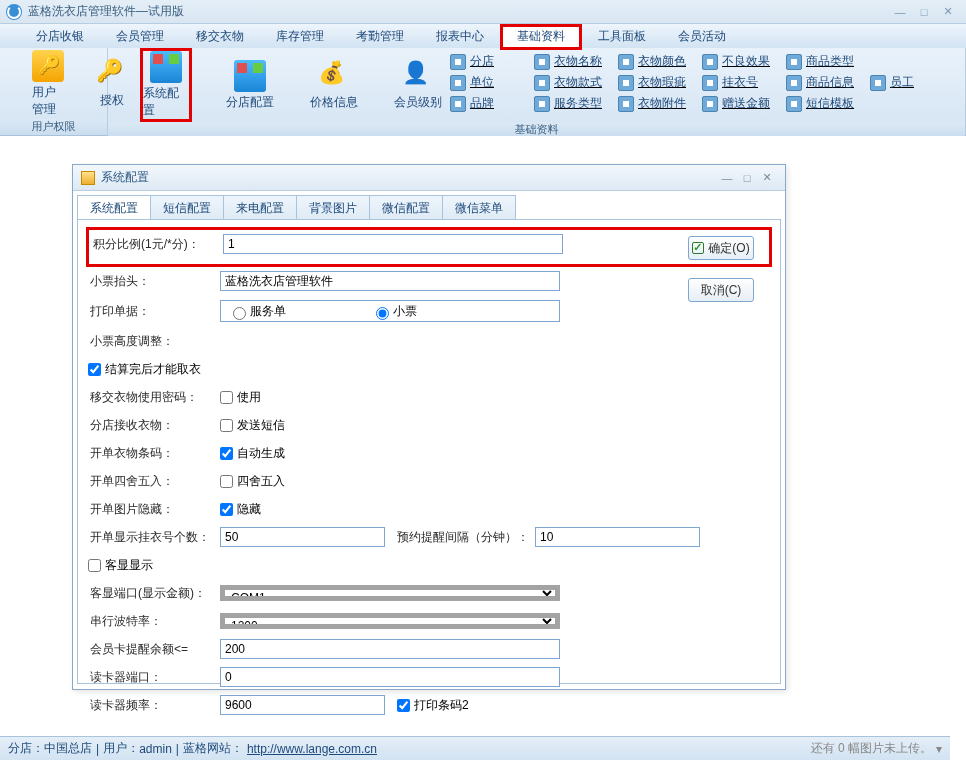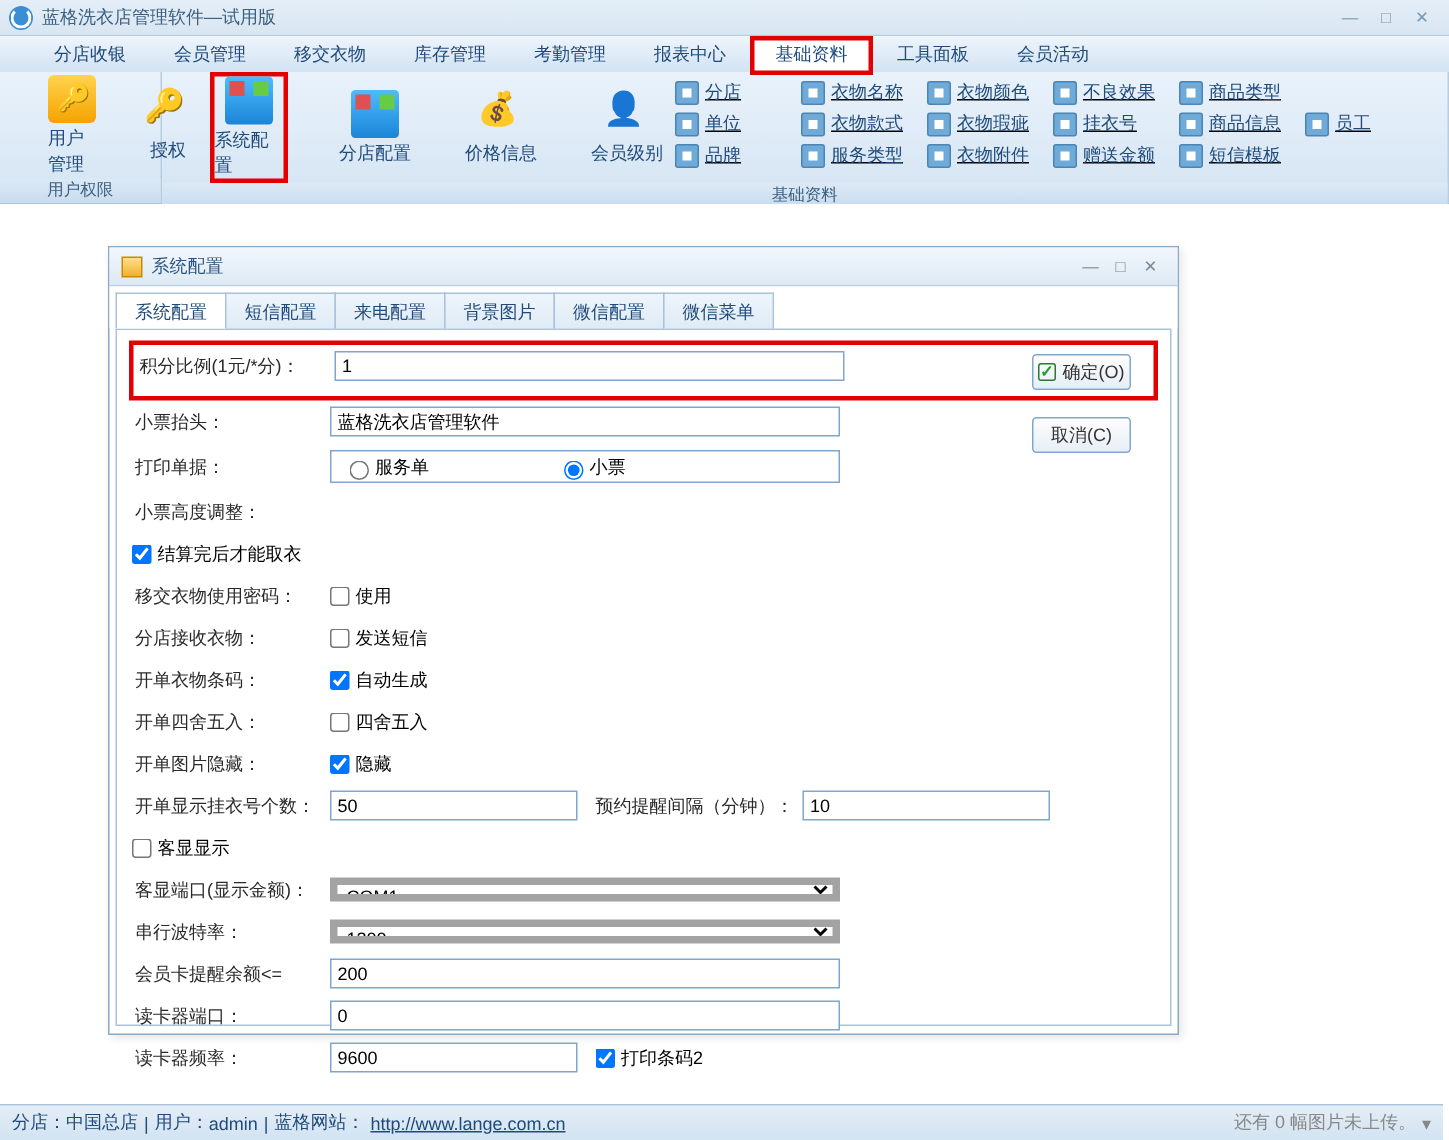--- a/index.html
+++ b/index.html
@@ -63,21 +63,21 @@
 .radiogrp label{display:flex; align-items:flex-end; gap:4px;}
 .cbx{display:flex; align-items:center; gap:4px;}
 .midlabel{margin-left:12px; margin-right:6px; color:#2a2a2a;}
 .hl-row{border:3px solid #e30000; padding:3px 2px; margin:-3px -2px 3px;}
 
 .btncol{position:absolute; right:26px; top:16px; display:flex; flex-direction:column; gap:18px;}
 .dbtn{width:66px; height:24px; border:1px solid #7ea6ce; background:linear-gradient(#fefefe,#e6eef6); border-radius:3px; display:flex; align-items:center; justify-content:center; gap:4px; cursor:pointer; color:#333; font-size:12px;}
 .dbtn .chk{width:12px; height:12px; border:1px solid #2a7a2a; border-radius:2px; position:relative;}
 .dbtn .chk:after{content:"✓"; position:absolute; color:#2a9a2a; font-size:11px; top:-2px; left:0; font-weight:bold;}
 
-.statusbar{position:absolute; left:0; right:4px; bottom:0; height:24px; background:linear-gradient(#e4eef7,#d2e3f2); border-top:1px solid #a9c3dc; display:flex; align-items:center; padding:0 8px; color:#1f4a7a; font-size:12px;}
+.statusbar{position:absolute; left:0; right:16px; bottom:0; height:24px; background:linear-gradient(#e4eef7,#d2e3f2); border-top:1px solid #a9c3dc; display:flex; align-items:center; padding:0 8px; color:#1f4a7a; font-size:12px;}
 .statusbar a{color:#1f4a7a; text-decoration:underline; margin-left:4px;}
 .statusbar .spacer{flex:1;}
 .statusbar .rstat{color:#888;}
 
 input[type=checkbox],input[type=radio]{margin:0; vertical-align:middle;}
 </style>
 </head>
 <body>
 
 <div class="titlebar">

